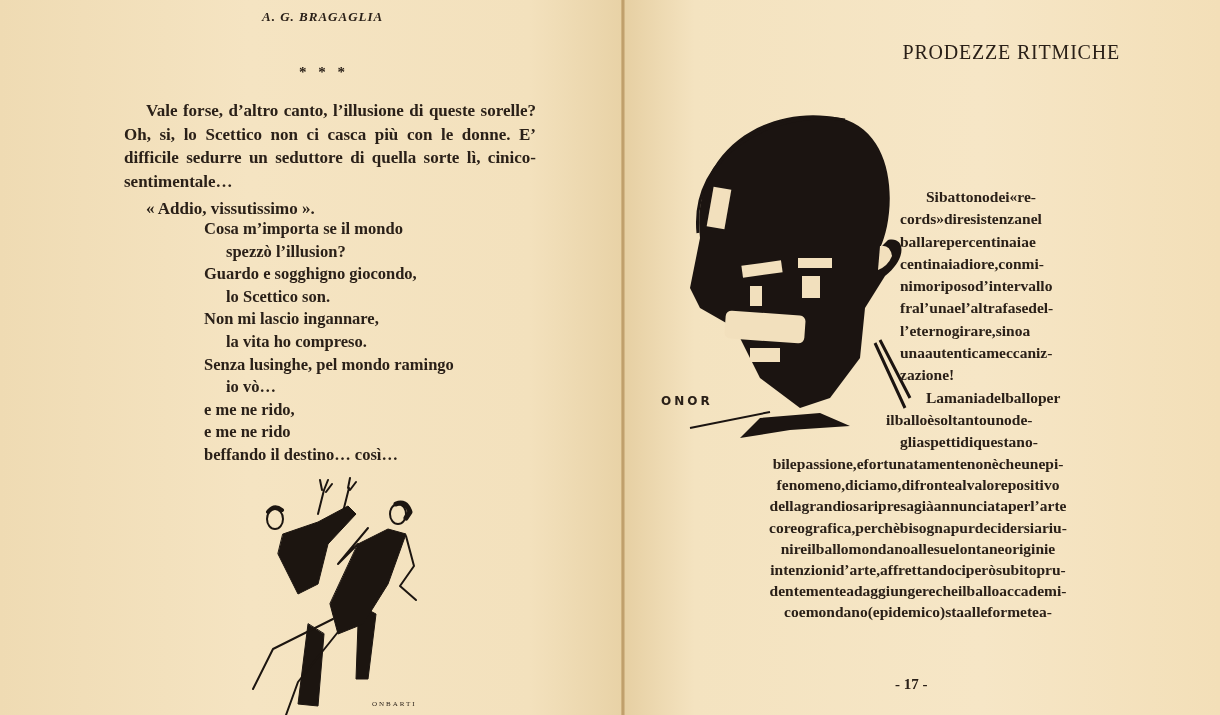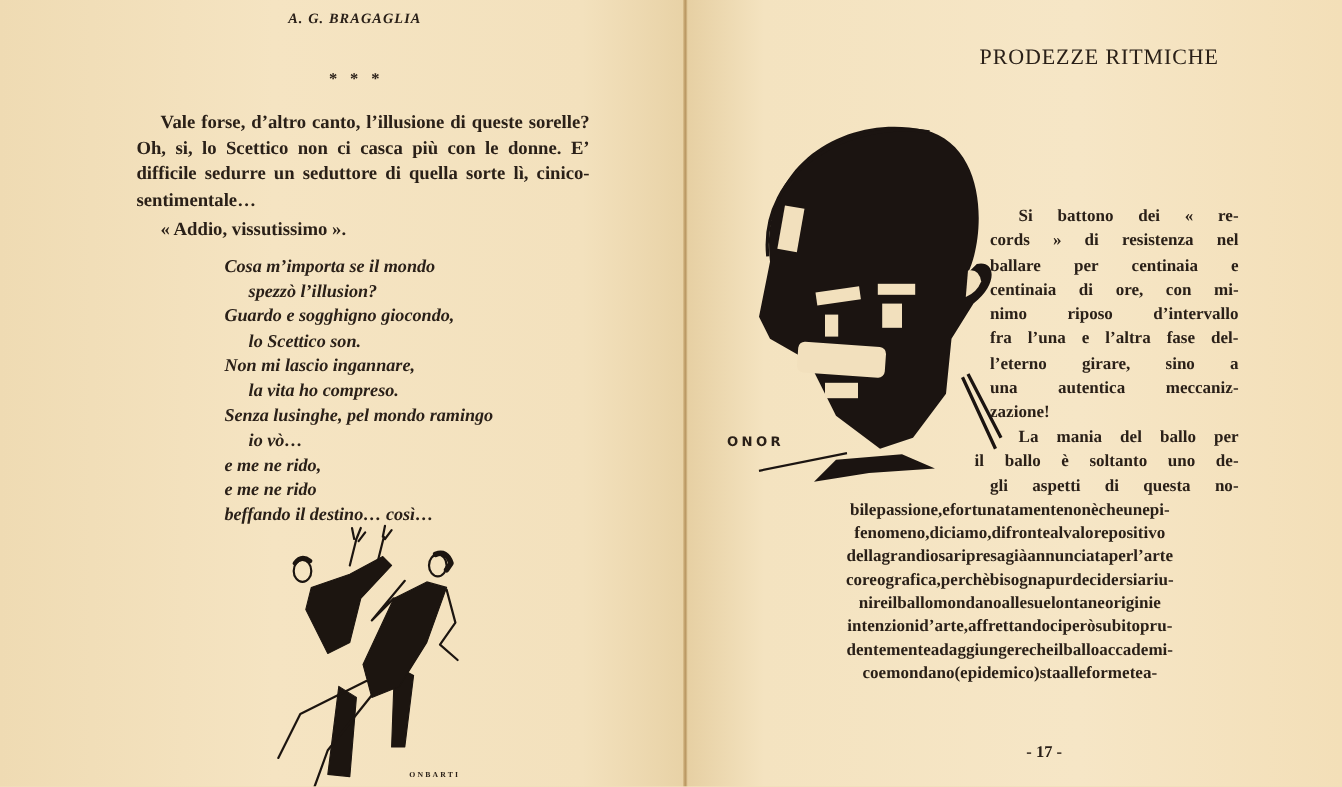--- a/index.html
+++ b/index.html
@@ -31,48 +31,48 @@
   }
   .prose-left {
     position: absolute; left: 120px; top: 95px; width: 420px;
     font-size: 17px; line-height: 23.5px; font-weight: bold;
     text-align: justify;
   }
   .prose-left p { margin: 4px; text-indent: 22px; }
   .prose-left .quote { text-indent: 22px; text-align: left; }
   .poem {
     position: absolute; left: 204px; top: 218px;
-    font-size: 16.5px; line-height: 22.6px; font-style: italic; font-weight: bold; margin-top: 13px;
+    font-size: 16.5px; line-height: 22.6px; font-weight: bold;
   }
   .poem div { white-space: nowrap; }
   .poem .indent { padding-left: 22px; }
 
   .dancers { position: absolute; left: 238px; top: 474px; width: 200px; height: 241px; }
-  .sig { position: absolute; left: 372px; top: 700px; font-size: 7px; letter-spacing: 2px; font-weight: bold; }
+  .sig { position: absolute; left: 372px; top: 700px; font-size: 7px; letter-spacing: 2px; font-weight: normal; }
 
   .chapter-title {
-    position: absolute; right: 112px; top: 36px; text-align: right;
+    position: absolute; right: 100px; top: 36px; text-align: right;
     font-size: 20px; line-height: 32px; letter-spacing: 0.8px;
   }
   .head-illus { position: absolute; left: 680px; top: 108px; width: 240px; height: 340px; }
   .onor { position: absolute; left: 661px; top: 394px; font-size: 12px; letter-spacing: 3px; font-family: "DejaVu Sans", sans-serif; font-weight: bold; }
 
   .wrap-text {
     position: absolute; left: 900px; top: 186px; width: 226px;
     font-size: 15.5px; line-height: 22.3px; font-weight: bold; text-align: justify;
     text-align-last: justify;
   }
-  .wrap-text div { white-space: nowrap; display: flex; justify-content: space-between; }
+  .wrap-text div { white-space: nowrap; display: flex; }
   .full-text {
     position: absolute; left: 708px; top: 453px; width: 420px;
     font-size: 15.5px; line-height: 21.2px; font-weight: bold;
   }
   .full-text div { white-space: nowrap; display: flex; justify-content: center; }
   .wrap-text .first { padding-left: 26px; }
-  .page-number { position: absolute; left: 933px; top: 676px; font-size: 15px; font-weight: bold; }
+  .page-number { position: absolute; left: 895px; top: 676px; font-size: 15px; font-weight: bold; }
 </style>
 </head>
 <body>
 
 <div class="page left"></div>
 <div class="page right"></div>
 <div class="gutter"></div>
 
 <div class="running-head serif">A. G. BRAGAGLIA</div>
 <div class="asterisms serif">* * *</div>

